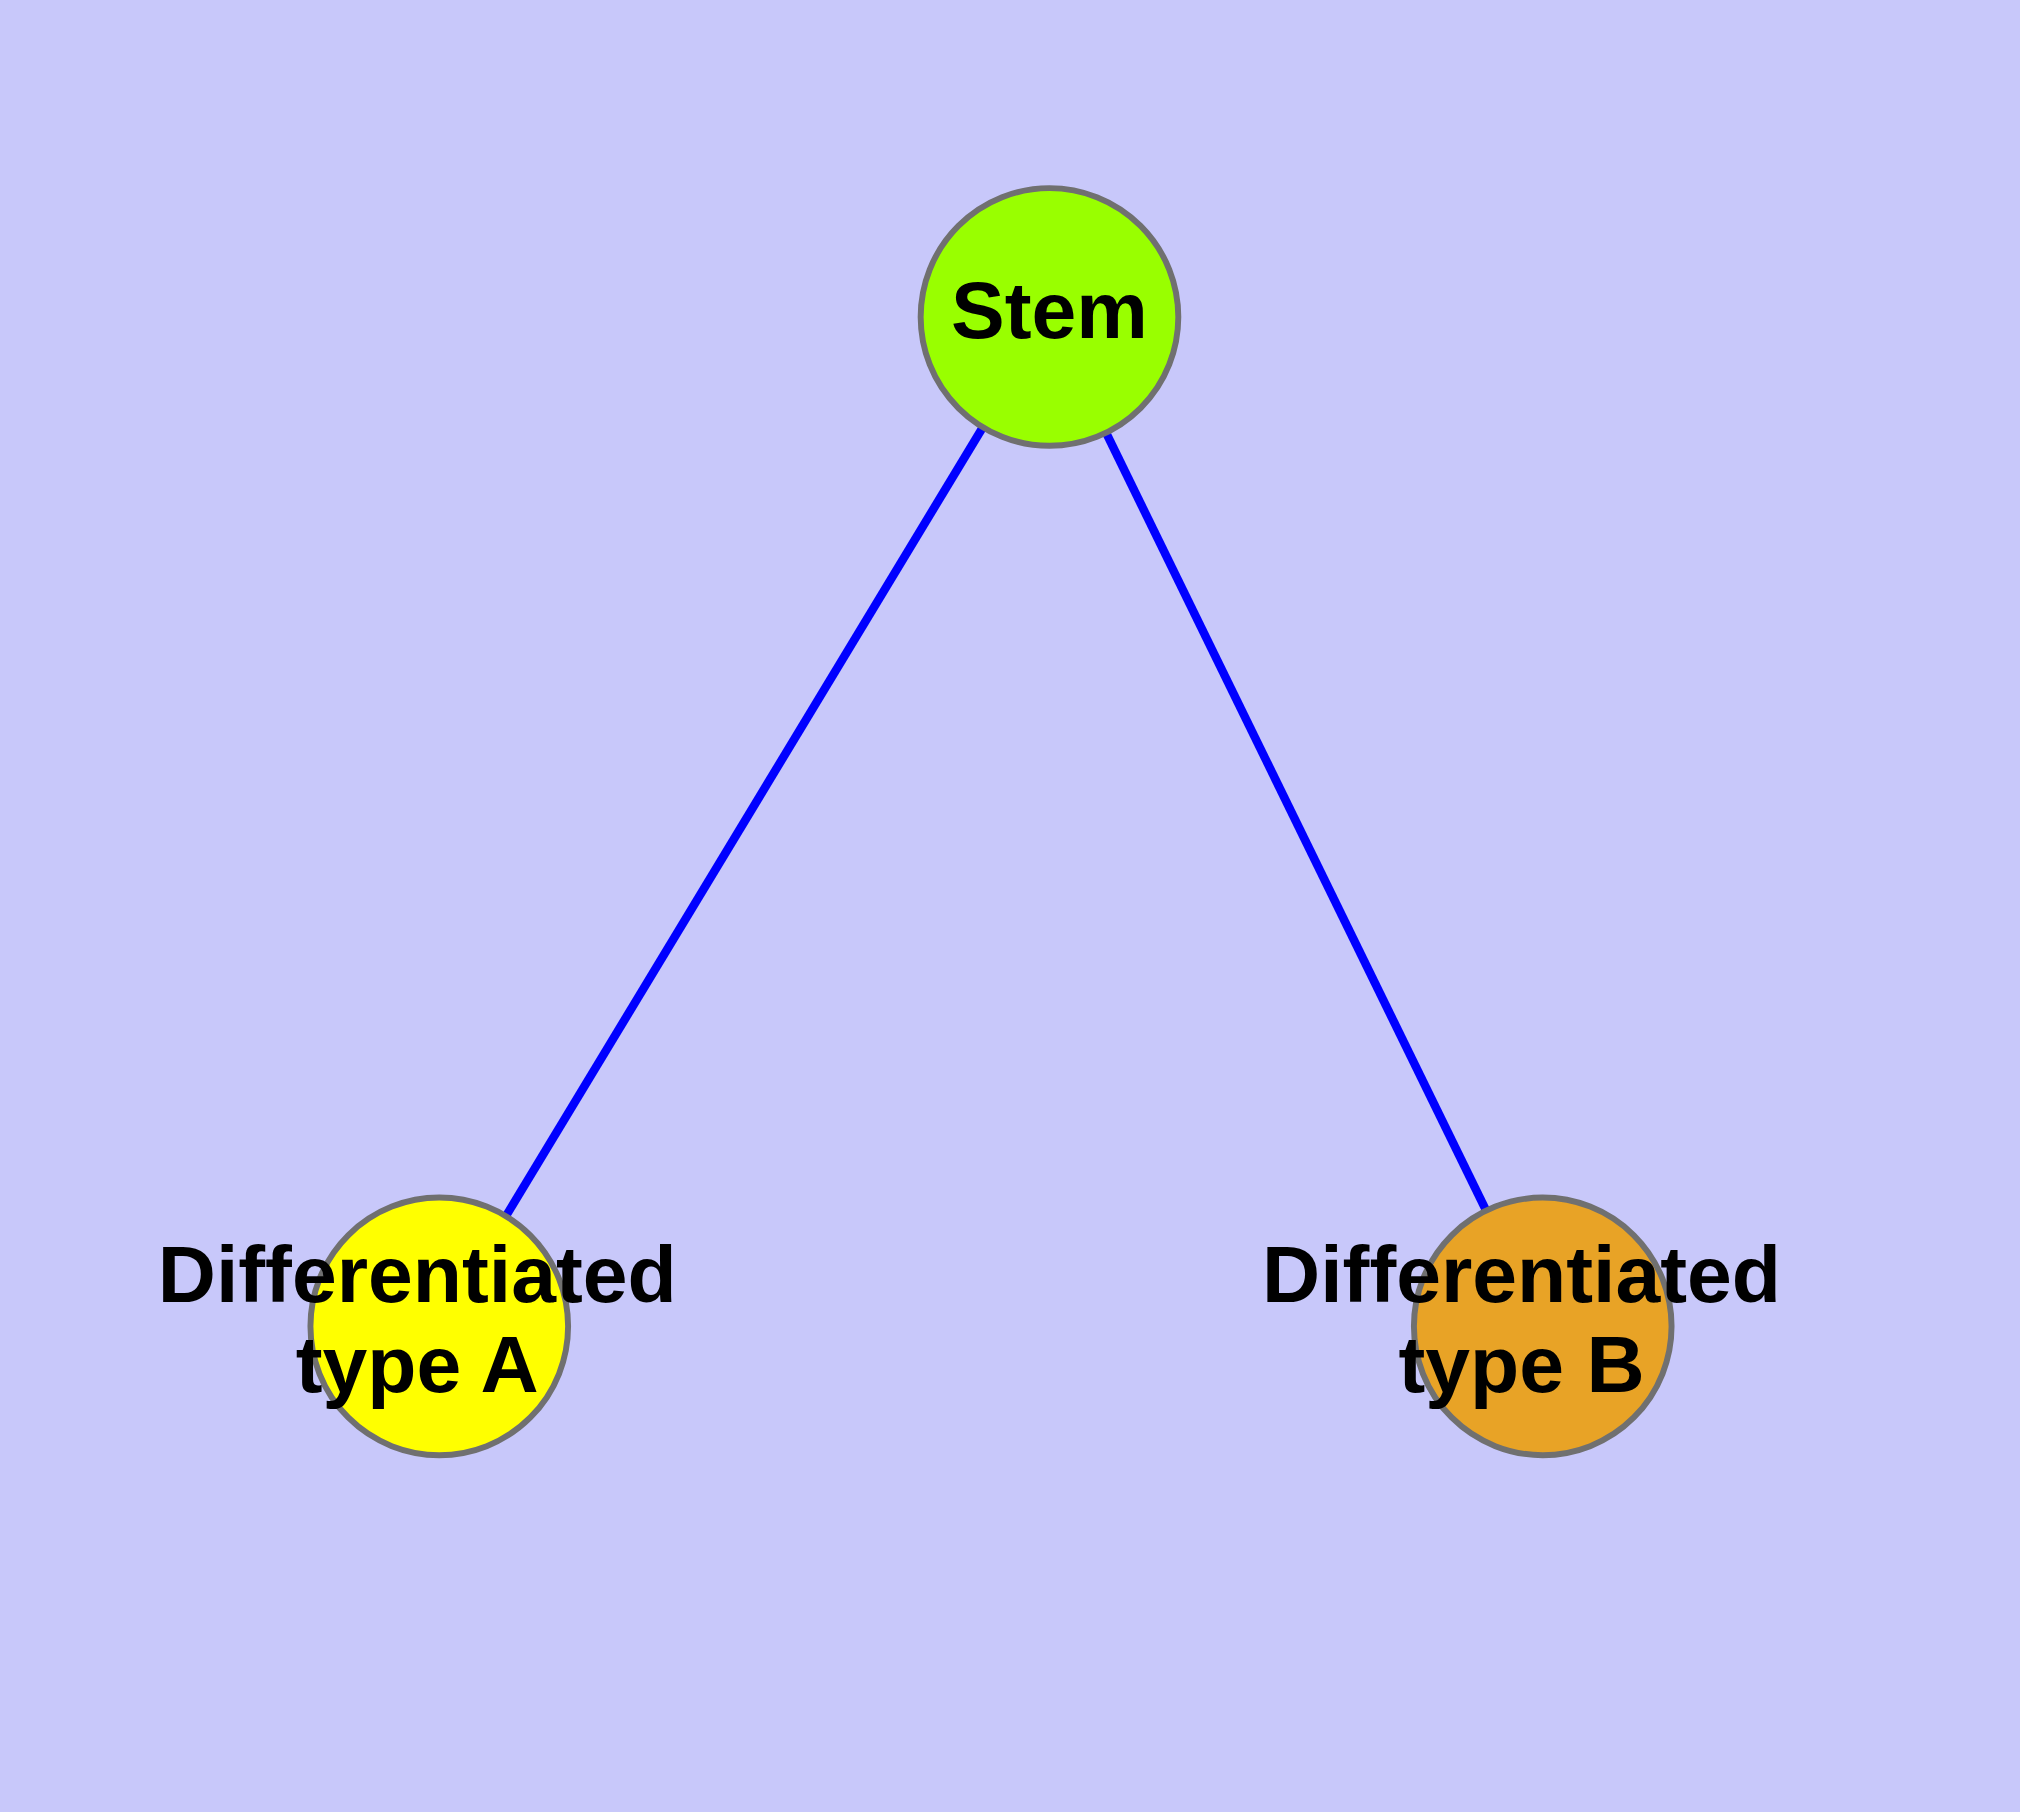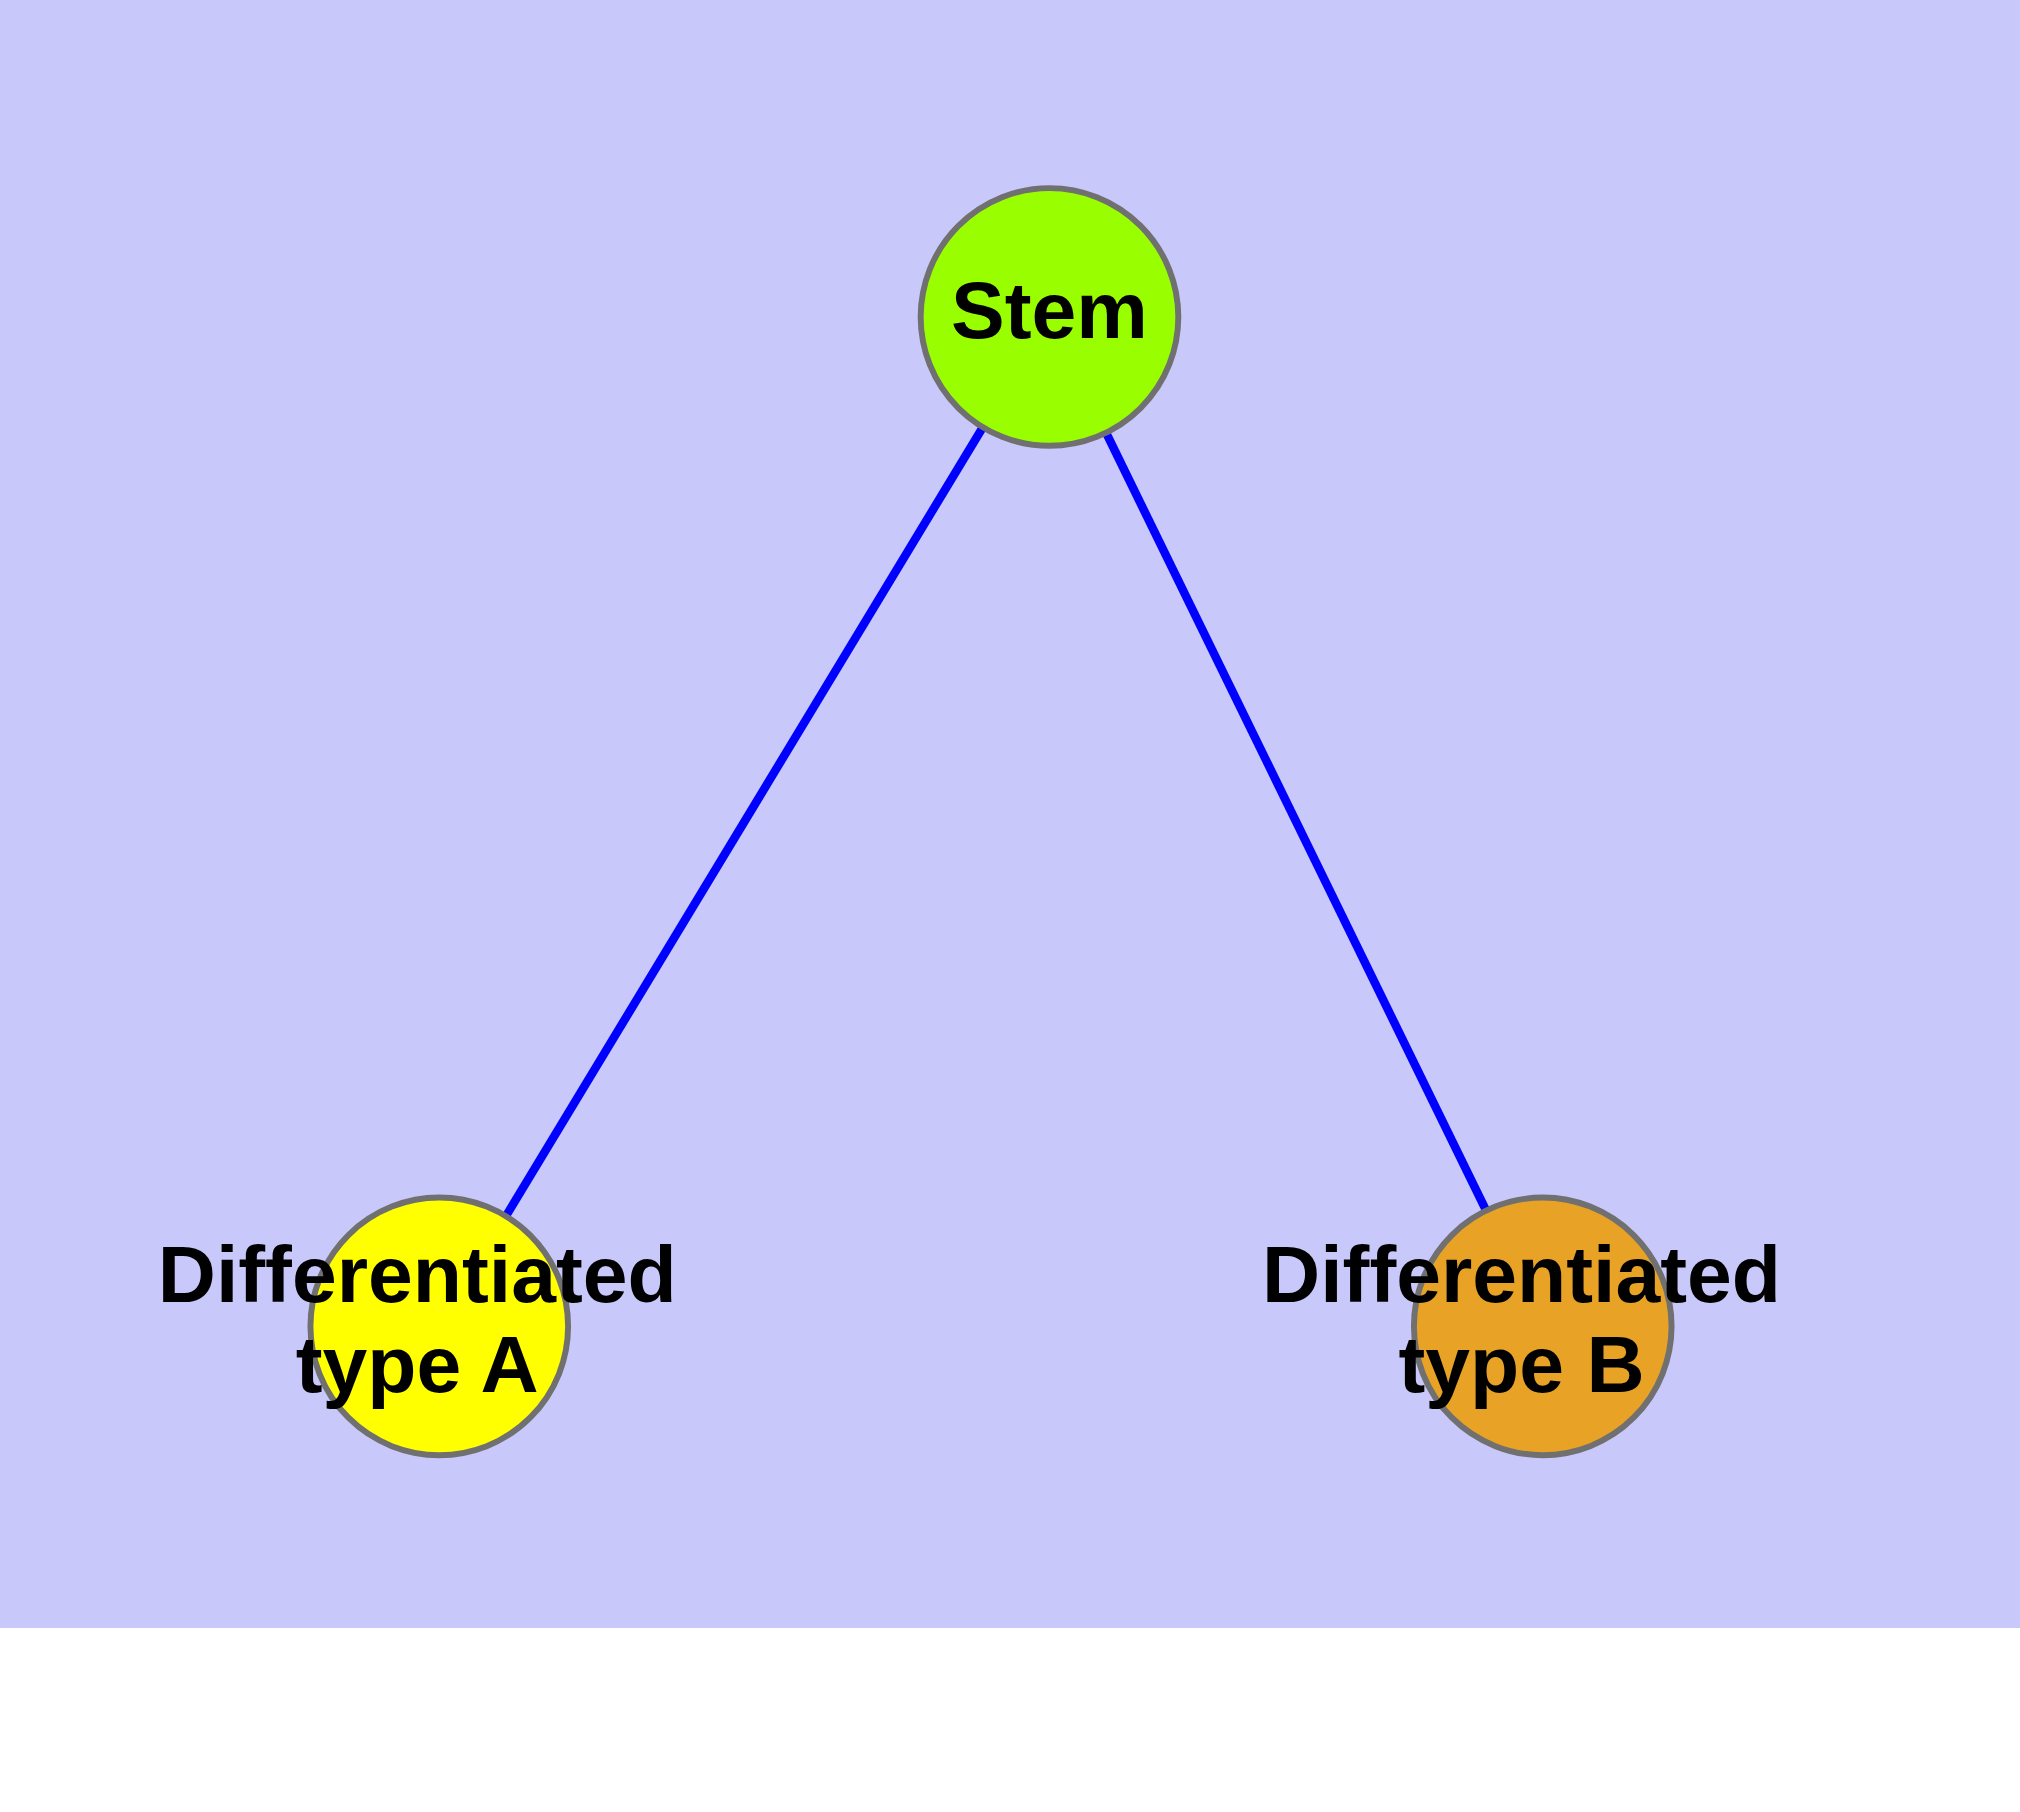--- a/index.html
+++ b/index.html
@@ -27,21 +27,21 @@
     font-weight: bold;
     fill: #000000;
     stroke: none;
     text-anchor: middle;
     dominant-baseline: middle;
   }
 </style>
 </head>
 <body>
 
-<div id="canvas" style="width: 2021px; height: 1628px; background: rgb(200, 200, 250); text-decoration: underline;">
+<div id="canvas" style="width: 2021px; height: 1812px; background: rgb(200, 200, 250); text-decoration: underline;">
   <svg id="graph-svg" viewBox="0 0 2384 2138" xmlns="http://www.w3.org/2000/svg" style="width: 2021px; height: 1812px;">
     <rect id="bg-rect" x="0" y="0" width="2384" height="2138" fill="#c8c8fa"></rect>
     <g id="edges-layer">
         <line x1="1159.3634204218731" y1="504.0780087188181" x2="596.6365795781269" y2="1434.9219912811818" stroke="#0000ff" stroke-width="10" stroke-linecap="butt"></line>
         <line x1="1304.7352600930808" y1="510.5664858605831" x2="1753.2647399069192" y2="1428.433514139417" stroke="#0000ff" stroke-width="10" stroke-linecap="butt"></line>
       </g>
     <g id="nodes-layer">
         <circle cx="1238" cy="374" r="152" fill="#99ff00" stroke="#707070" stroke-width="7"></circle>
         <circle cx="518" cy="1565" r="152" fill="#ffff00" stroke="#707070" stroke-width="7"></circle>
         <circle cx="1820" cy="1565" r="152" fill="#e8a326" stroke="#707070" stroke-width="7"></circle>

